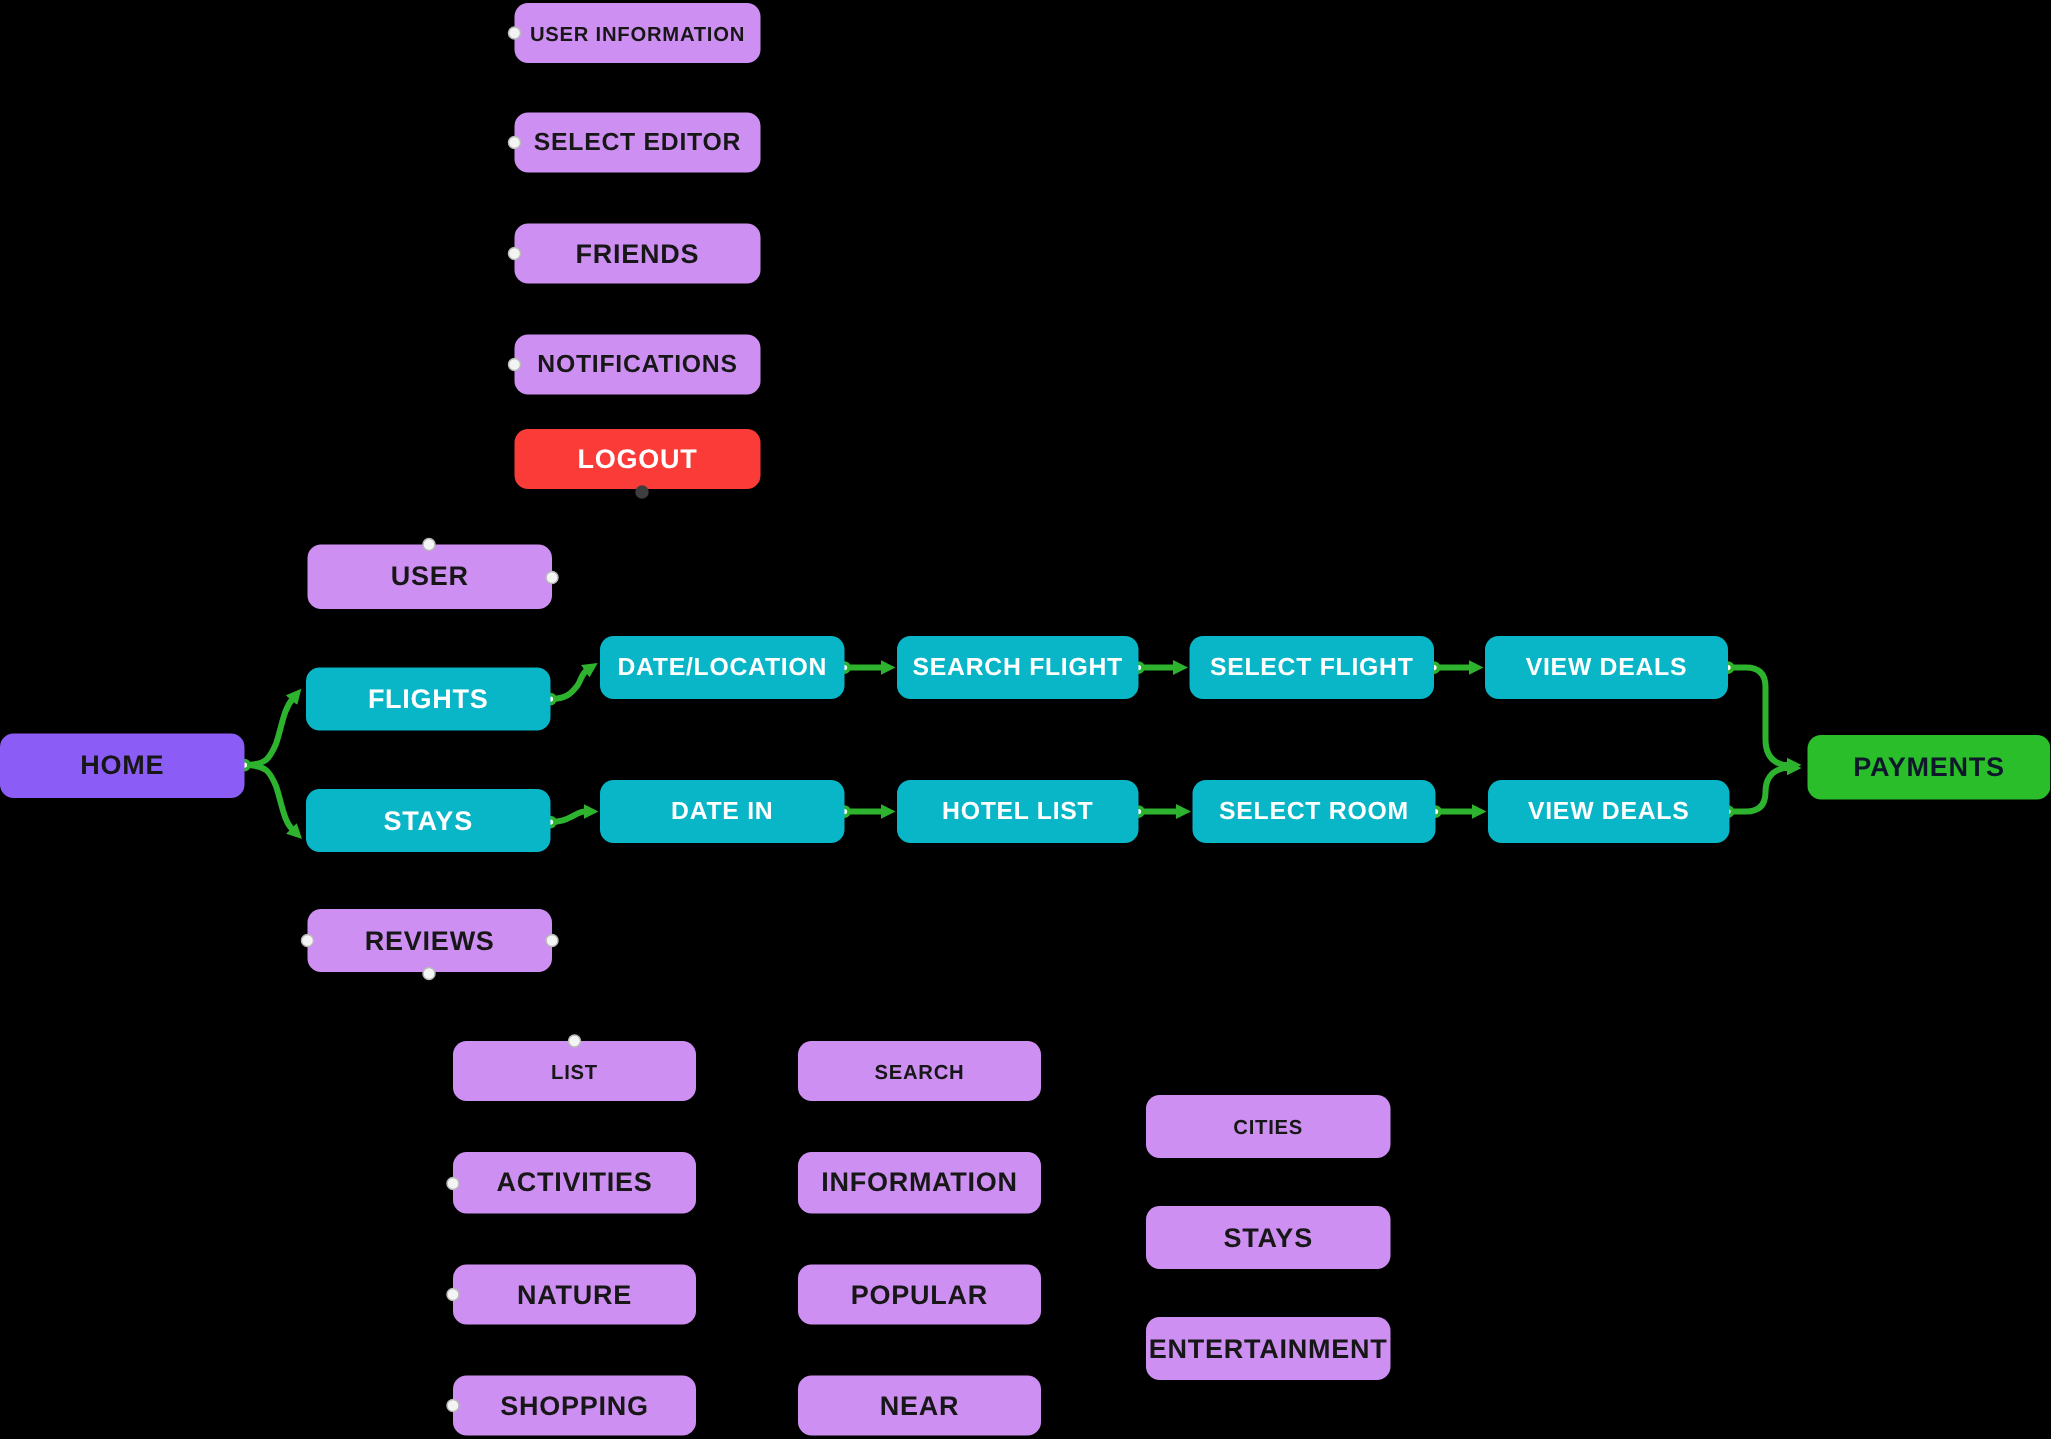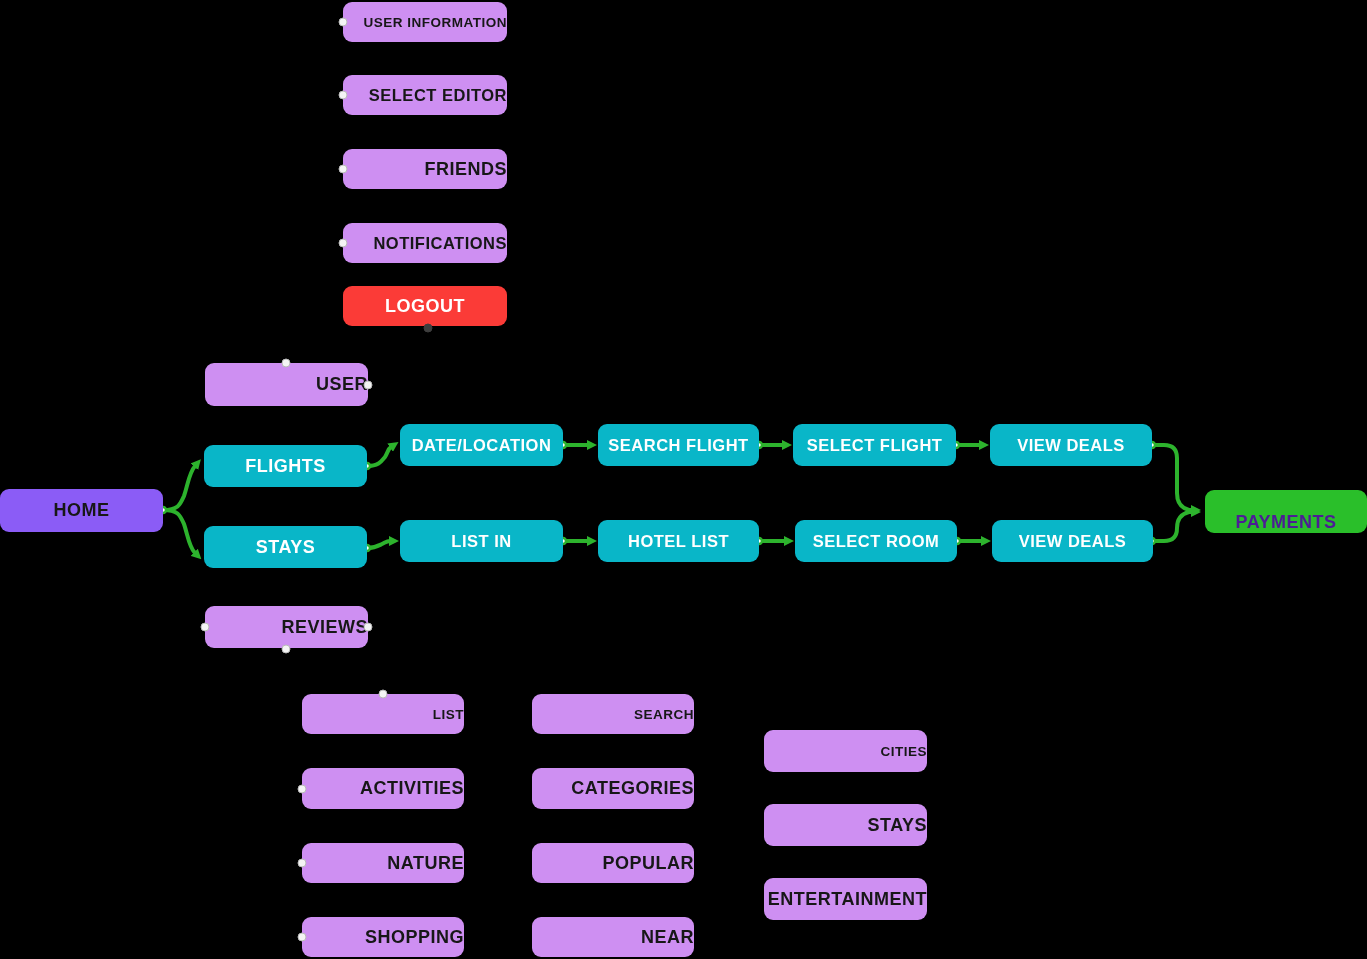--- a/index.html
+++ b/index.html
@@ -5,25 +5,25 @@
   html,body{margin:0;padding:0;background:#000;}
   .canvas{
     position:relative;width:1367px;height:959px;background:#000000;
     overflow:hidden;font-family:"Liberation Sans","DejaVu Sans",sans-serif;
   }
   svg.edges{position:absolute;left:0;top:0;}
   .node{
     position:absolute;border-radius:9px;display:flex;align-items:center;justify-content:center;
     font-weight:bold;letter-spacing:.5px;text-align:center;box-sizing:border-box;cursor:pointer;
   }
-  .purple{background:#ce8ff2;color:#171717;justify-content:flex-end;}
+  .purple{background:#ce8ff2;color:#171717;}
   .teal{background:#09b6c8;color:#ffffff;}
   .yellow{background:#8b5cf6;color:#171717;}
   .red{background:#fb3b37;color:#ffffff;}
-  .green{background:#2abf2a;color:#4c1d95;align-items:flex-end;}
+  .green{background:#2abf2a;color:#0f172a;}
   .sm{font-size:13.5px;}
   .md{font-size:16.5px;}
   .lg{font-size:18px;}
   .port{
     position:absolute;width:9px;height:9px;border-radius:50%;
     background:#f4f4f4;border:1px solid #b9b9b9;box-sizing:border-box;
     transform:translate(-50%,-50%);z-index:3;
   }
   .port.dark{background:#3e3e3e;border-color:#3e3e3e;}
 </style>
@@ -106,21 +106,21 @@
     <span>SEARCH FLIGHT</span>
   </div>
   <div class="node teal md" style="left:793px;top:424px;width:163px;height:42px">
     <span>SELECT FLIGHT</span>
   </div>
   <div class="node teal md" style="left:990px;top:424px;width:162px;height:42px">
     <span>VIEW DEALS</span>
   </div>
 
   <div class="node teal md" style="left:400px;top:520px;width:163px;height:42px">
-    <span>LIST IN</span>
+    <span>DATE IN</span>
   </div>
   <div class="node teal md" style="left:598px;top:520px;width:161px;height:42px">
     <span>HOTEL LIST</span>
   </div>
   <div class="node teal md" style="left:795px;top:520px;width:162px;height:42px">
     <span>SELECT ROOM</span>
   </div>
   <div class="node teal md" style="left:992px;top:520px;width:161px;height:42px">
     <span>VIEW DEALS</span>
   </div>
@@ -139,21 +139,21 @@
     <span>NATURE</span>
   </div>
   <div class="node purple lg" style="left:302px;top:917px;width:162px;height:40px">
     <span>SHOPPING</span>
   </div>
 
   <div class="node purple sm" style="left:532px;top:694px;width:162px;height:40px">
     <span>SEARCH</span>
   </div>
   <div class="node purple lg" style="left:532px;top:768px;width:162px;height:41px">
-    <span>CATEGORIES</span>
+    <span>INFORMATION</span>
   </div>
   <div class="node purple lg" style="left:532px;top:843px;width:162px;height:40px">
     <span>POPULAR</span>
   </div>
   <div class="node purple lg" style="left:532px;top:917px;width:162px;height:40px">
     <span>NEAR</span>
   </div>
 
   <div class="node purple sm" style="left:764px;top:730px;width:163px;height:42px">
     <span>CITIES</span>

